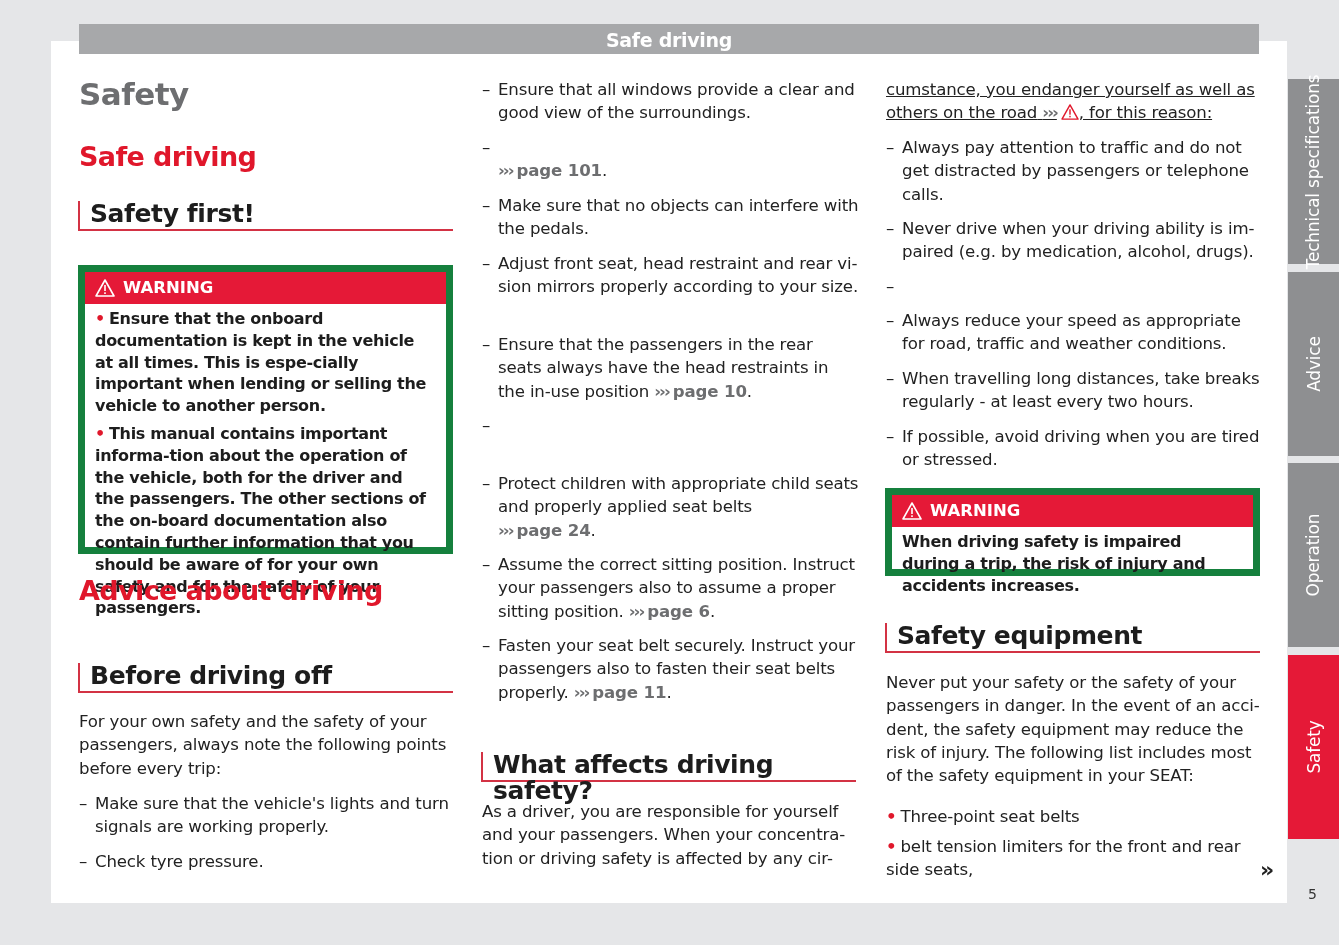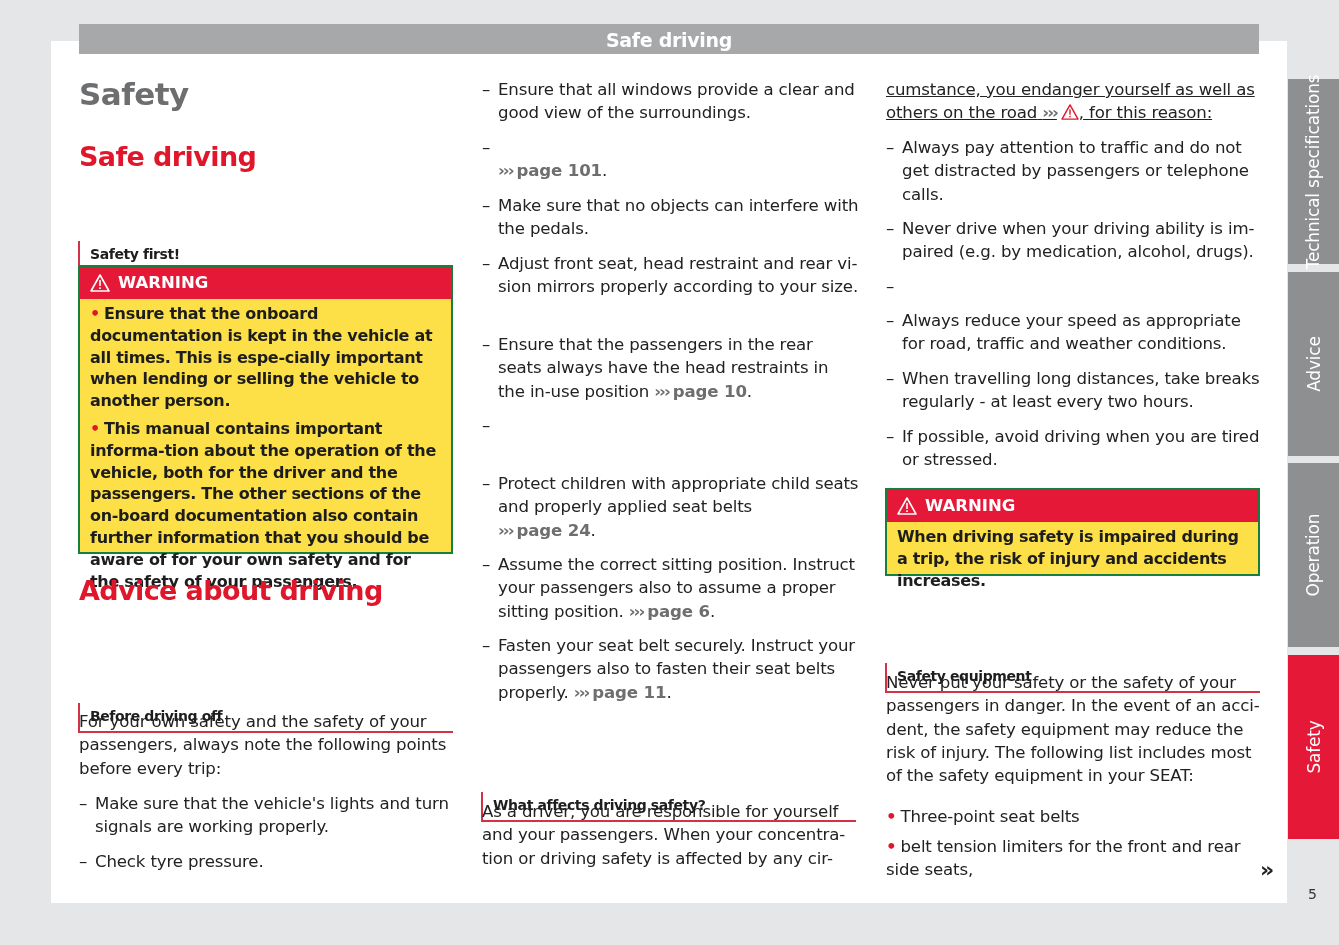--- a/index.html
+++ b/index.html
@@ -24,25 +24,25 @@
   .chapter-title {
     position: absolute; left: 79px; top: 76px; font-size: 31px; font-weight: bold;
     color: #6d6e70; letter-spacing: -0.5px;
   }
   .section-title {
     position: absolute; font-size: 27px; font-weight: bold; color: #e0172b;
     letter-spacing: -0.6px;
   }
   .sub-heading {
     position: absolute; border-left: 2px solid #d33244; border-bottom: 2px solid #d33244;
-    padding-left: 10px; font-size: 14px; font-weight: bold; color: #1d1d1d;
-    height: 30px; line-height: 26px; letter-spacing: -0.4px; box-sizing: border-box; margin-top: 40px;
+    padding-left: 10px; font-size: 25px; font-weight: bold; color: #1d1d1d;
+    height: 30px; line-height: 26px; letter-spacing: -0.4px; box-sizing: border-box;
   }
   .warning {
-    position: absolute; border: 2px solid #15803d; background: #fde047; box-sizing: border-box;
+    position: absolute; border: 7px solid #15803d; background: #ffffff; box-sizing: border-box;
   }
   .warning .wh {
     background: #e51937; color: #fff; font-weight: bold; font-size: 16.5px;
     height: 32px; line-height: 34px; padding-left: 10px; display: flex; align-items: center;
   }
   .warning .wh svg { margin-right: 8px; }
   .warning .wb { padding: 4px 10px 5px 10px; font-weight: bold; font-size: 16px; line-height: 21.8px; color: #1d1d1d; letter-spacing: -0.3px; }
   .warning .wb p { margin: 0 0 6px 0; }
   .bullet-dot { color: #e0172b; font-weight: bold; margin-right: 4px; }
 

